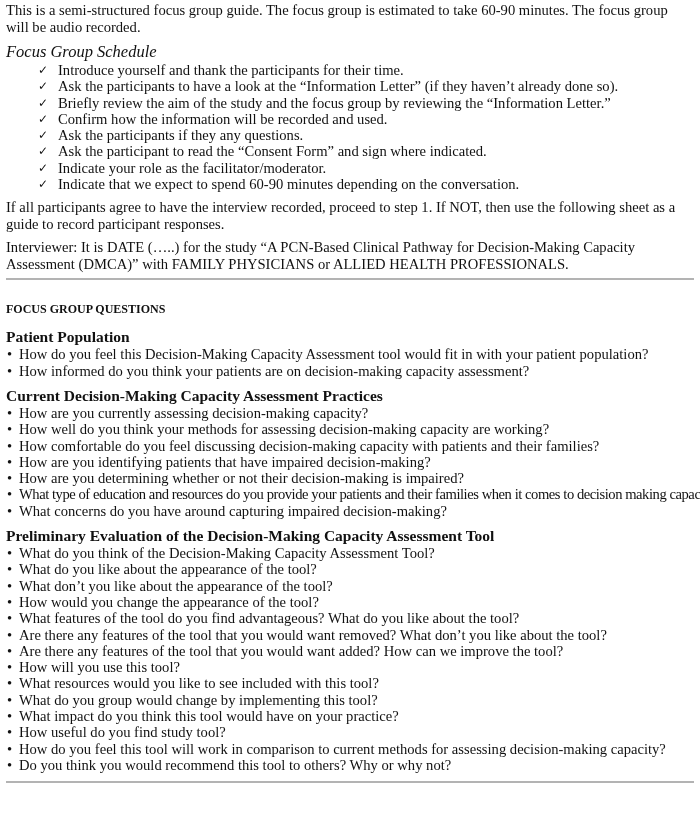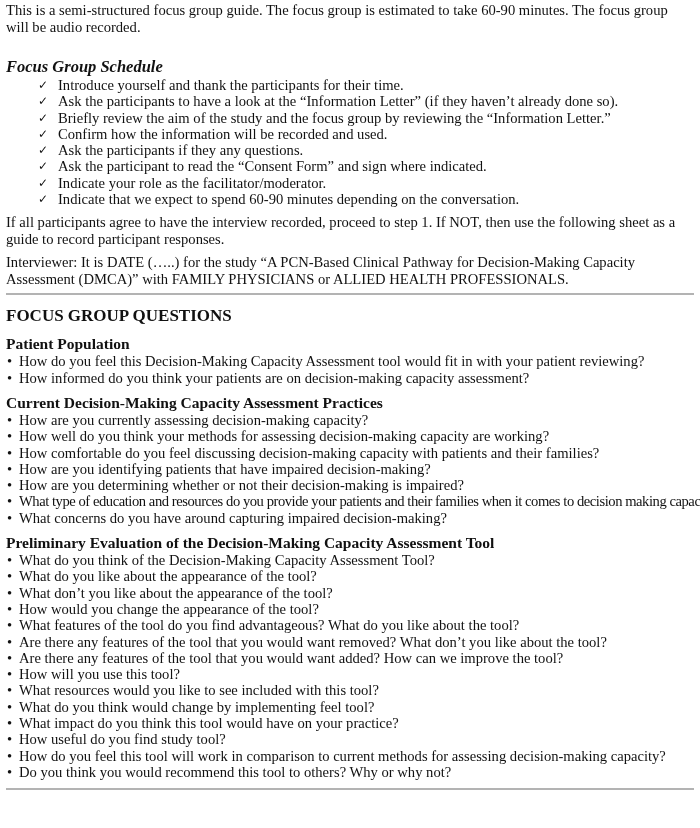--- a/index.html
+++ b/index.html
@@ -21,24 +21,24 @@
       padding: 2px 6px 0 6px;
     }
     p {
       margin: 0;
     }
     .intro {
       margin-top: 0px;
     }
     .schedule-title {
       font-style: italic;
-      font-weight: bold;
+      font-weight: normal;
       font-size: 16.5px;
       line-height: 20px;
-      margin-top: 22px;
+      margin-top: 7px;
     }
     ul.checklist {
       list-style: none;
       margin: 0;
       padding: 0 0 0 32px;
     }
     ul.checklist li {
       position: relative;
       padding-left: 20px;
       line-height: 16.3px;
@@ -60,23 +60,23 @@
       margin-top: 7px;
     }
     hr.rule {
       border: none;
       border-top: 2px solid #b3b3b3;
       margin: 6px 0 0 0;
       width: 688px;
     }
     .questions-title {
       font-weight: bold;
-      font-size: 17px;
+      font-size: 12px;
       line-height: 22px;
-      margin-top: 10px;
+      margin-top: 18px;
     }
     .section-title {
       font-weight: bold;
       font-size: 15.5px;
       line-height: 19px;
       margin-top: 7px;
     }
     .questions-title + .section-title {
     }
     ul.bullets {
@@ -126,21 +126,21 @@
 
 
   <p class="interviewer">Interviewer: It is DATE (…..) for the study “A PCN-Based Clinical Pathway for Decision-Making Capacity Assessment (DMCA)” with FAMILY PHYSICIANS or ALLIED HEALTH PROFESSIONALS.</p>
 
   <hr class="rule">
 
   <div class="questions-title">FOCUS GROUP QUESTIONS</div>
 
   <div class="section-title">Patient Population</div>
   <ul class="bullets">
-    <li><span class="bullet">•</span><span>How do you feel this Decision-Making Capacity Assessment tool would fit in with your patient reviewing?</span></li>
+    <li><span class="bullet">•</span><span>How do you feel this Decision-Making Capacity Assessment tool would fit in with your patient population?</span></li>
     <li><span class="bullet">•</span><span>How informed do you think your patients are on decision-making capacity assessment?</span></li>
   </ul>
 
   <div class="section-title">Current Decision-Making Capacity Assessment Practices</div>
   <ul class="bullets">
     <li><span class="bullet">•</span><span>How are you currently assessing decision-making capacity?</span></li>
     <li><span class="bullet">•</span><span>How well do you think your methods for assessing decision-making capacity are working?</span></li>
     <li><span class="bullet">•</span><span>How comfortable do you feel discussing decision-making capacity with patients and their families?</span></li>
     <li><span class="bullet">•</span><span>How are you identifying patients that have impaired decision-making?</span></li>
     <li><span class="bullet">•</span><span>How are you determining whether or not their decision-making is impaired?</span></li>
@@ -152,21 +152,21 @@
   <ul class="bullets">
     <li><span class="bullet">•</span><span>What do you think of the Decision-Making Capacity Assessment Tool?</span></li>
     <li><span class="bullet">•</span><span>What do you like about the appearance of the tool?</span></li>
     <li><span class="bullet">•</span><span>What don’t you like about the appearance of the tool?</span></li>
     <li><span class="bullet">•</span><span>How would you change the appearance of the tool?</span></li>
     <li><span class="bullet">•</span><span>What features of the tool do you find advantageous? What do you like about the tool?</span></li>
     <li><span class="bullet">•</span><span>Are there any features of the tool that you would want removed? What don’t you like about the tool?</span></li>
     <li><span class="bullet">•</span><span>Are there any features of the tool that you would want added? How can we improve the tool?</span></li>
     <li><span class="bullet">•</span><span>How will you use this tool?</span></li>
     <li><span class="bullet">•</span><span>What resources would you like to see included with this tool?</span></li>
-    <li><span class="bullet">•</span><span>What do you think would change by implementing feel tool?</span></li>
+    <li><span class="bullet">•</span><span>What do you group would change by implementing this tool?</span></li>
     <li><span class="bullet">•</span><span>What impact do you think this tool would have on your practice?</span></li>
     <li><span class="bullet">•</span><span>How useful do you find study tool?</span></li>
     <li><span class="bullet">•</span><span>How do you feel this tool will work in comparison to current methods for assessing decision-making capacity?</span></li>
     <li><span class="bullet">•</span><span>Do you think you would recommend this tool to others? Why or why not?</span></li>
   </ul>
 
   <hr class="rule bottom">
 
 </div>
 

